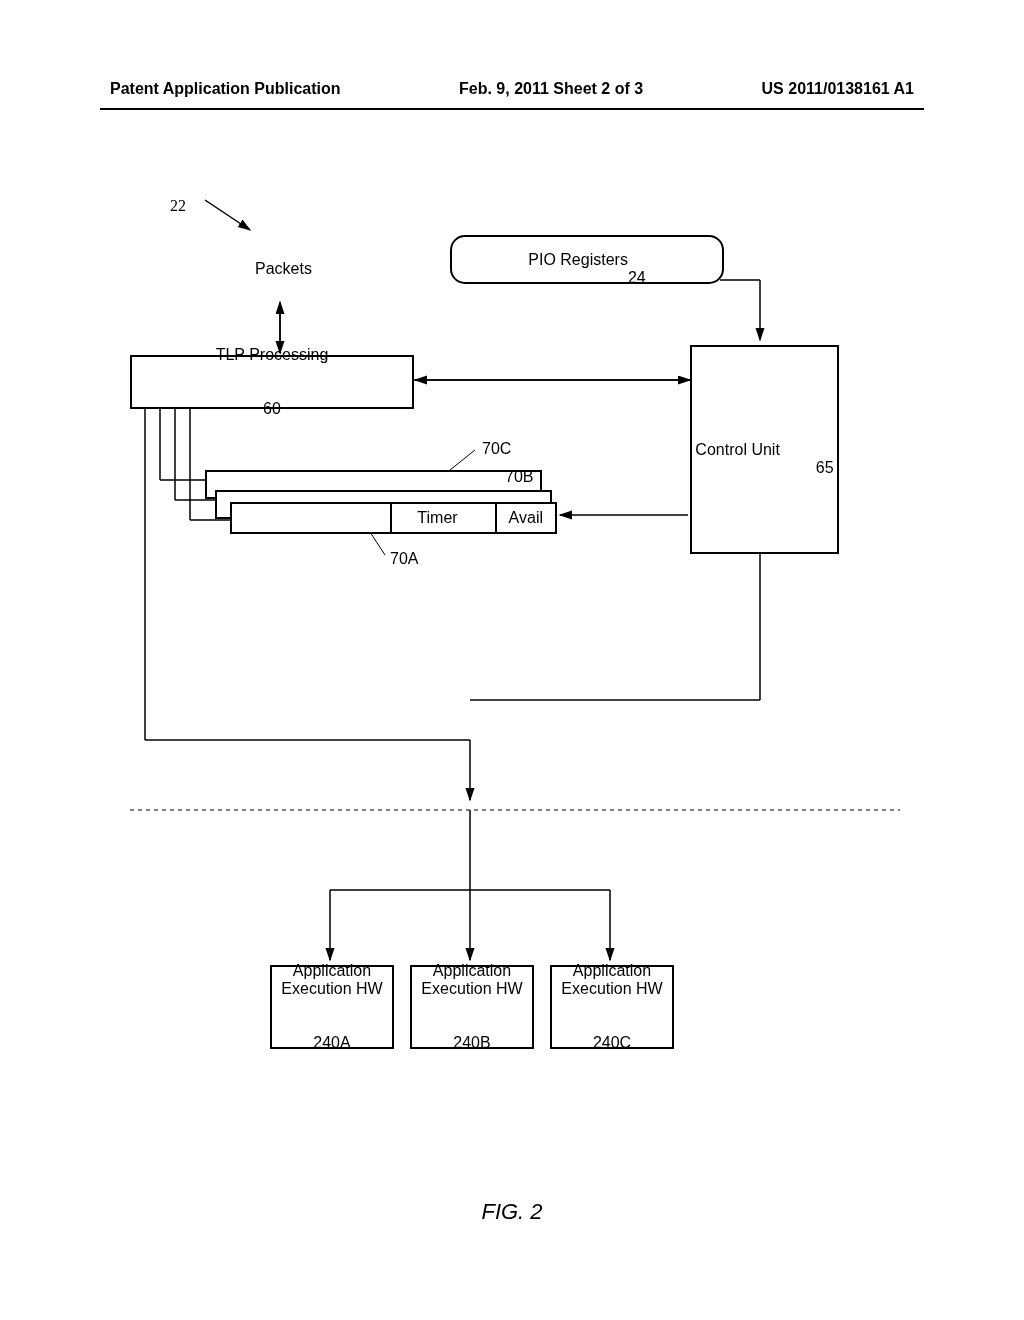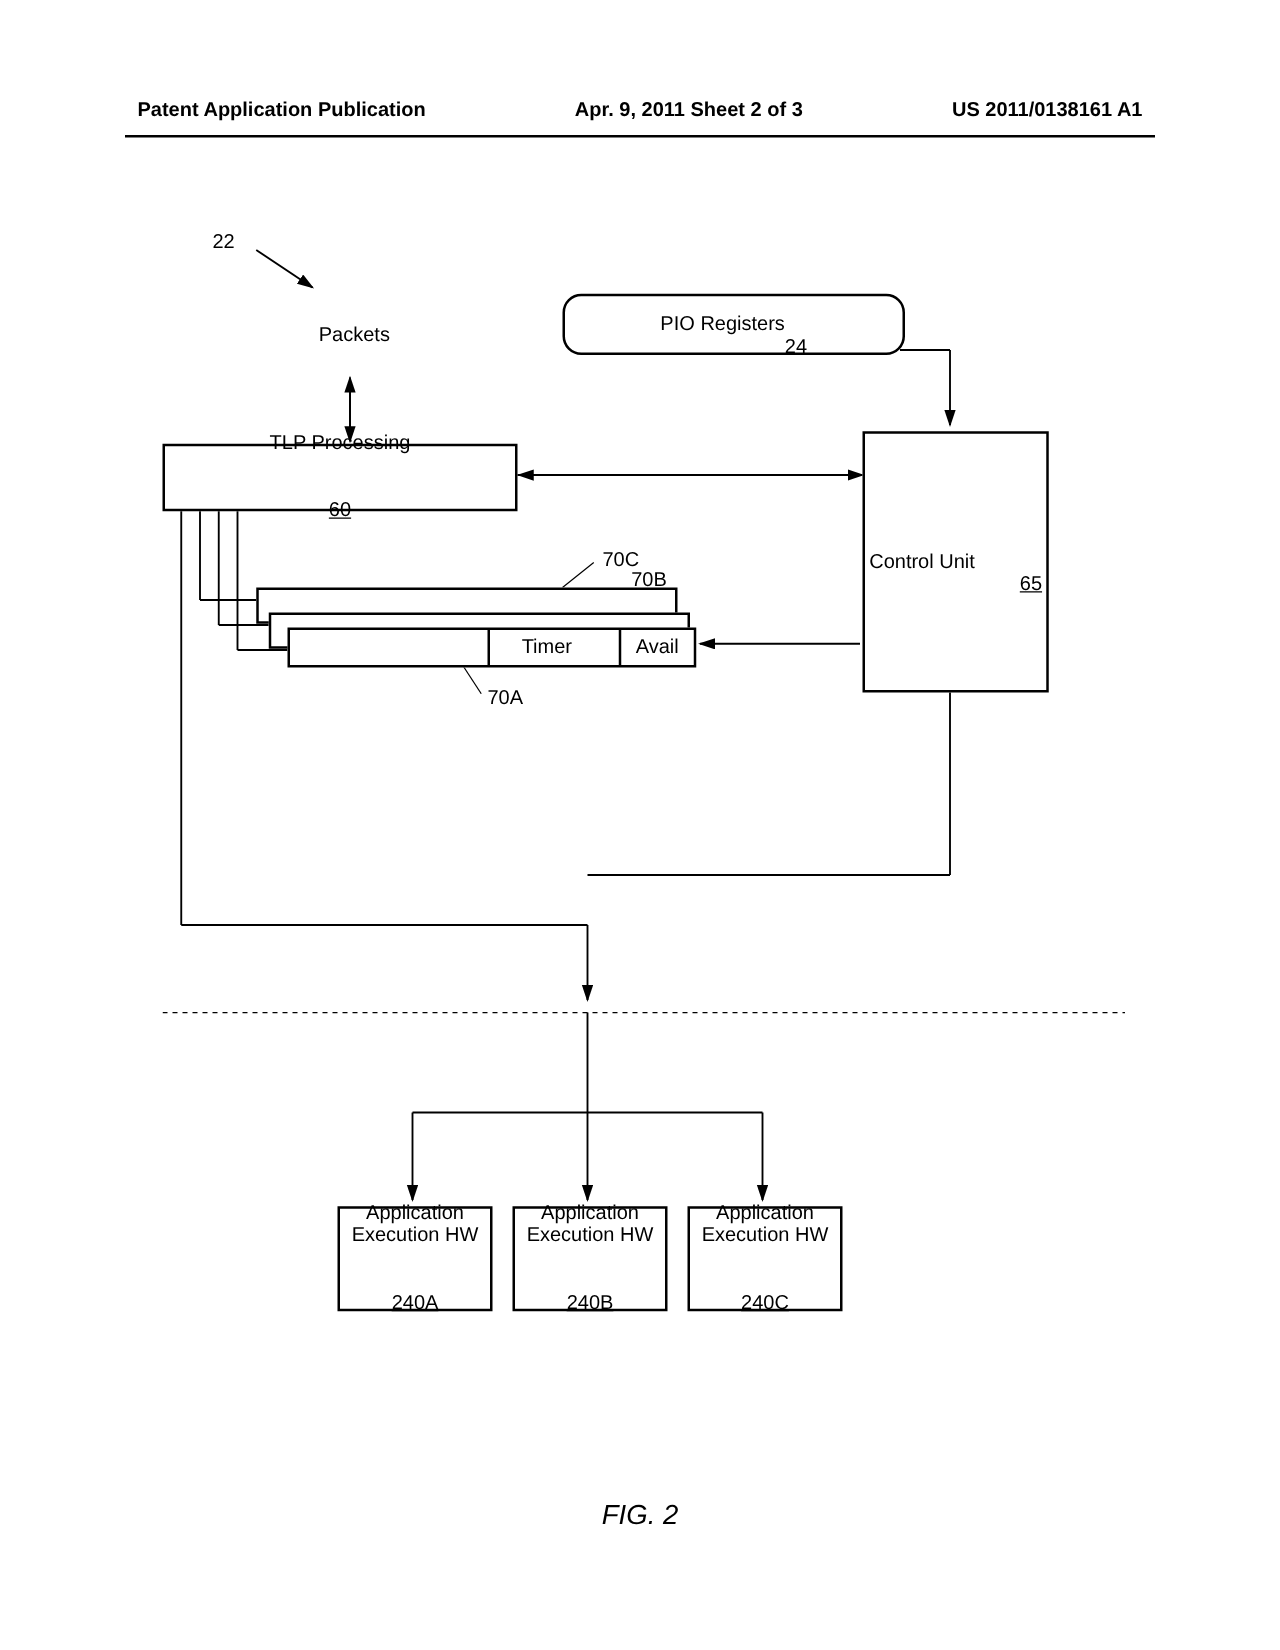--- a/index.html
+++ b/index.html
@@ -40,21 +40,20 @@
       position: absolute;
       border: 2px solid black;
       background: white;
       display: flex;
       flex-direction: column;
       align-items: center;
       justify-content: center;
       font-size: 16px;
     }
     .underline {
-      text-decoration: underline;
       margin-top: 36px;
     }
     .label {
       position: absolute;
       font-size: 16px;
     }
     svg.overlay {
       position: absolute;
       top: 0;
       left: 0;
@@ -69,21 +68,21 @@
       text-align: center;
       font-style: italic;
       font-size: 22px;
     }
   </style>
 </head>
 <body>
 
 <div class="header">
   <span>Patent Application Publication</span>
-  <span>Apr. 9, 2011   Sheet 2 of 3</span>
+  <span>Feb. 9, 2011   Sheet 2 of 3</span>
   <span>US 2011/0138161 A1</span>
 </div>
 <div class="header-rule"></div>
 
 <div class="diagram-container">
 
   <svg class="overlay">
     <defs>
       <marker id="arrow" markerWidth="10" markerHeight="10" refX="8" refY="3" orient="auto" markerUnits="strokeWidth">
         <path d="M0,0 L0,6 L9,3 z" fill="black"></path>
@@ -129,21 +128,21 @@
 
     <line x1="340" y1="650" x2="340" y2="730" stroke="black" stroke-width="1.5"></line>
 
     <line x1="200" y1="730" x2="480" y2="730" stroke="black" stroke-width="1.5"></line>
 
     <line x1="200" y1="730" x2="200" y2="800" stroke="black" stroke-width="1.5" marker-end="url(#arrow)"></line>
     <line x1="340" y1="730" x2="340" y2="800" stroke="black" stroke-width="1.5" marker-end="url(#arrow)"></line>
     <line x1="480" y1="730" x2="480" y2="800" stroke="black" stroke-width="1.5" marker-end="url(#arrow)"></line>
   </svg>
 
-  <div class="label" style="top:25px; left:40px;">22</div>
+  <div class="label" style="top:37px; left:40px;font-family:Liberation Serif, serif;">22</div>
 
   <div class="label" style="top:100px; left:125px;">Packets</div>
 
   <div class="box" style="top:75px; left:320px; width:270px; height:45px; flex-direction:row;border-radius:15px;">
     <span>PIO Registers </span>
     <span class="underline">24</span>
   </div>
 
   <div class="box" style="top:195px; left:0px; width:280px; height:50px; flex-direction:column;">
     <span>TLP Processing </span>
@@ -156,21 +155,21 @@
   </div>
 
   <div class="box" style="top:310px; left:75px; width:333px; height:25px;"></div>
   <div class="box" style="top:330px; left:85px; width:333px; height:25px;"></div>
   <div class="box" style="top:342px; left:100px; width:323px; height:28px; flex-direction:row; justify-content:flex-end;gap:12px;">
     <span style="border-left:2px solid black; height:100%; display:flex; align-items:center; padding:0 25px;">Timer</span>
     <span style="border-left:2px solid black; height:100%; display:flex; align-items:center; padding:0 12px;">Avail</span>
   </div>
 
   <div class="label" style="top:280px; left:352px;">70C</div>
-  <div class="label" style="top:296px; left:375px;">70B</div>
+  <div class="label" style="top:308px; left:375px;">70B</div>
   <div class="label" style="top:390px; left:260px;">70A</div>
 
   <div class="box" style="top:805px; left:140px; width:120px; height:80px;">
     <span>Application</span>
     <span>Execution HW</span>
     <span class="underline">240A</span>
   </div>
   <div class="box" style="top:805px; left:280px; width:120px; height:80px;">
     <span>Application</span>
     <span>Execution HW</span>

